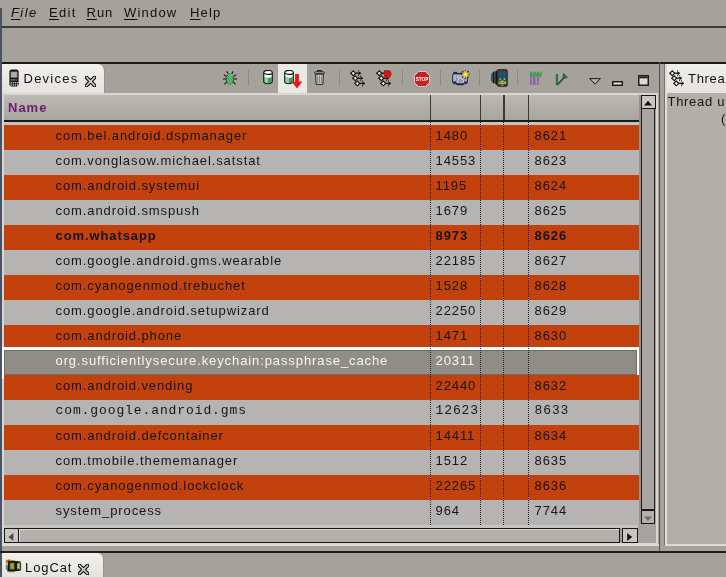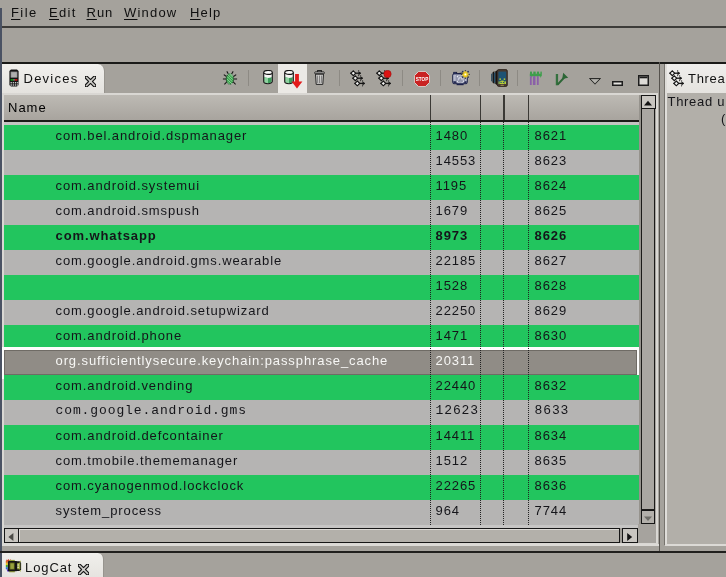--- a/index.html
+++ b/index.html
@@ -5,32 +5,32 @@
   html,body{margin:0;padding:0;}
   body{width:726px;height:577px;overflow:hidden;position:relative;
        background:#a5a29c;font-family:"Liberation Sans",sans-serif;
        -webkit-font-smoothing:antialiased;}
   .abs{position:absolute;}
   .txt{position:absolute;font-size:13px;letter-spacing:0.7px;color:#15151a;white-space:nowrap;}
   .menu{position:absolute;top:5px;font-size:13px;color:#0f0f0f;}
   .menu u{text-decoration-thickness:1px;text-underline-offset:2px;}
   .sep{position:absolute;width:1px;background:#8d8a84;top:70px;height:16px;}
   .row{position:absolute;left:4px;width:634.5px;height:25px;line-height:25px;font-size:13px;letter-spacing:0.9px;color:#15151a;}
-  .rl{background:#22c55e;}
+  .rl{background:#c2410c;}
   .rd{background:#b5b4b3;}
   .nm{position:absolute;left:51.5px;top:-1.7px;white-space:nowrap;}
   .pid{position:absolute;left:431.5px;top:-1.7px;}
   .prt{position:absolute;left:530.5px;top:-1.7px;}
   .dot{position:absolute;top:122px;height:403px;width:1px;
        background-image:repeating-linear-gradient(to bottom,#222 0 1px,transparent 1px 2px);}
 </style>
 </head>
 <body>
 
-<div class="menu" style="left:11px;letter-spacing:1.4px;"><u>F</u>ile</div>
+<div class="menu" style="left:11px;letter-spacing:1.4px;font-style:italic;"><u>F</u>ile</div>
 <div class="menu" style="left:49px;letter-spacing:1.3px;"><u>E</u>dit</div>
 <div class="menu" style="left:86.5px;letter-spacing:1.0px;"><u>R</u>un</div>
 <div class="menu" style="left:124px;letter-spacing:1.2px;"><u>W</u>indow</div>
 <div class="menu" style="left:190px;letter-spacing:1.2px;"><u>H</u>elp</div>
 <div class="abs" style="left:0;top:26px;width:726px;height:2px;background:#3d3c39;"></div>
 
 <div class="abs" style="left:0;top:62px;width:726px;height:2px;background:#1a1a18;"></div>
 
 <div class="abs" style="left:0;top:8px;width:1.5px;height:569px;background:#4a5263;"></div>
 
@@ -220,35 +220,36 @@
       <rect x="0.75" y="0.75" width="9.5" height="3.5" fill="#e4e2de" stroke="#1d1d1d" stroke-width="1.5"></rect>
     </svg></div>
 <div id="icon-max" class="abs" style="left:637.5px;top:71.5px;"><svg width="11" height="11" viewBox="0 0 11 11">
       <rect x="0.75" y="0.75" width="9.5" height="9.5" fill="#dddbd7" stroke="#1d1d1d" stroke-width="1.5"></rect>
       <rect x="1.5" y="1.5" width="8" height="1.8" fill="#1d1d1d"></rect>
     </svg></div>
 
 <div class="abs" style="left:1.5px;top:92.5px;width:656.5px;height:453px;background:#d9d7d3;"></div>
 
 <div class="abs" style="left:4px;top:94.5px;width:634.5px;height:25px;background:linear-gradient(#bdbab4,#a8a49e);"></div>
-<div class="txt" style="left:8px;top:100px;letter-spacing:1.0px;color:#000000;">Name</div>
+<div class="txt" style="left:8px;top:100px;letter-spacing:1.0px;color:#701a75;font-weight:bold;">Name</div>
 <div class="abs" style="left:429.5px;top:94.5px;width:1.5px;height:25px;background:#3b3935;"></div>
 <div class="abs" style="left:479.5px;top:94.5px;width:1.5px;height:25px;background:#3b3935;"></div>
 <div class="abs" style="left:503px;top:94.5px;width:1.5px;height:25px;background:#3b3935;"></div>
 <div class="abs" style="left:527.5px;top:94.5px;width:1.5px;height:25px;background:#3b3935;"></div>
 <div class="abs" style="left:4px;top:119.5px;width:634.5px;height:2.5px;background:#1b1a18;"></div>
 
 <div class="abs" style="left:4px;top:122px;width:634.5px;height:406px;background:#c6c5c4;"></div>
 <div id="rows">
     <div class="row rl" style="top:125px;">
       <span class="nm">com.bel.android.dspmanager</span>
       <span class="pid">1480</span>
       <span class="prt">8621</span>
     </div>
     <div class="row rd" style="top:150px;">
+      <span class="nm">com.vonglasow.michael.satstat</span>
       <span class="pid">14553</span>
       <span class="prt">8623</span>
     </div>
     <div class="row rl" style="top:175px;">
       <span class="nm">com.android.systemui</span>
       <span class="pid">1195</span>
       <span class="prt">8624</span>
     </div>
     <div class="row rd" style="top:200px;">
       <span class="nm">com.android.smspush</span>
@@ -259,20 +260,21 @@
       <span class="nm">com.whatsapp</span>
       <span class="pid">8973</span>
       <span class="prt">8626</span>
     </div>
     <div class="row rd" style="top:250px;">
       <span class="nm">com.google.android.gms.wearable</span>
       <span class="pid">22185</span>
       <span class="prt">8627</span>
     </div>
     <div class="row rl" style="top:275px;">
+      <span class="nm">com.cyanogenmod.trebuchet</span>
       <span class="pid">1528</span>
       <span class="prt">8628</span>
     </div>
     <div class="row rd" style="top:300px;">
       <span class="nm">com.google.android.setupwizard</span>
       <span class="pid">22250</span>
       <span class="prt">8629</span>
     </div>
     <div class="row rl" style="top:325px;">
       <span class="nm">com.android.phone</span>

